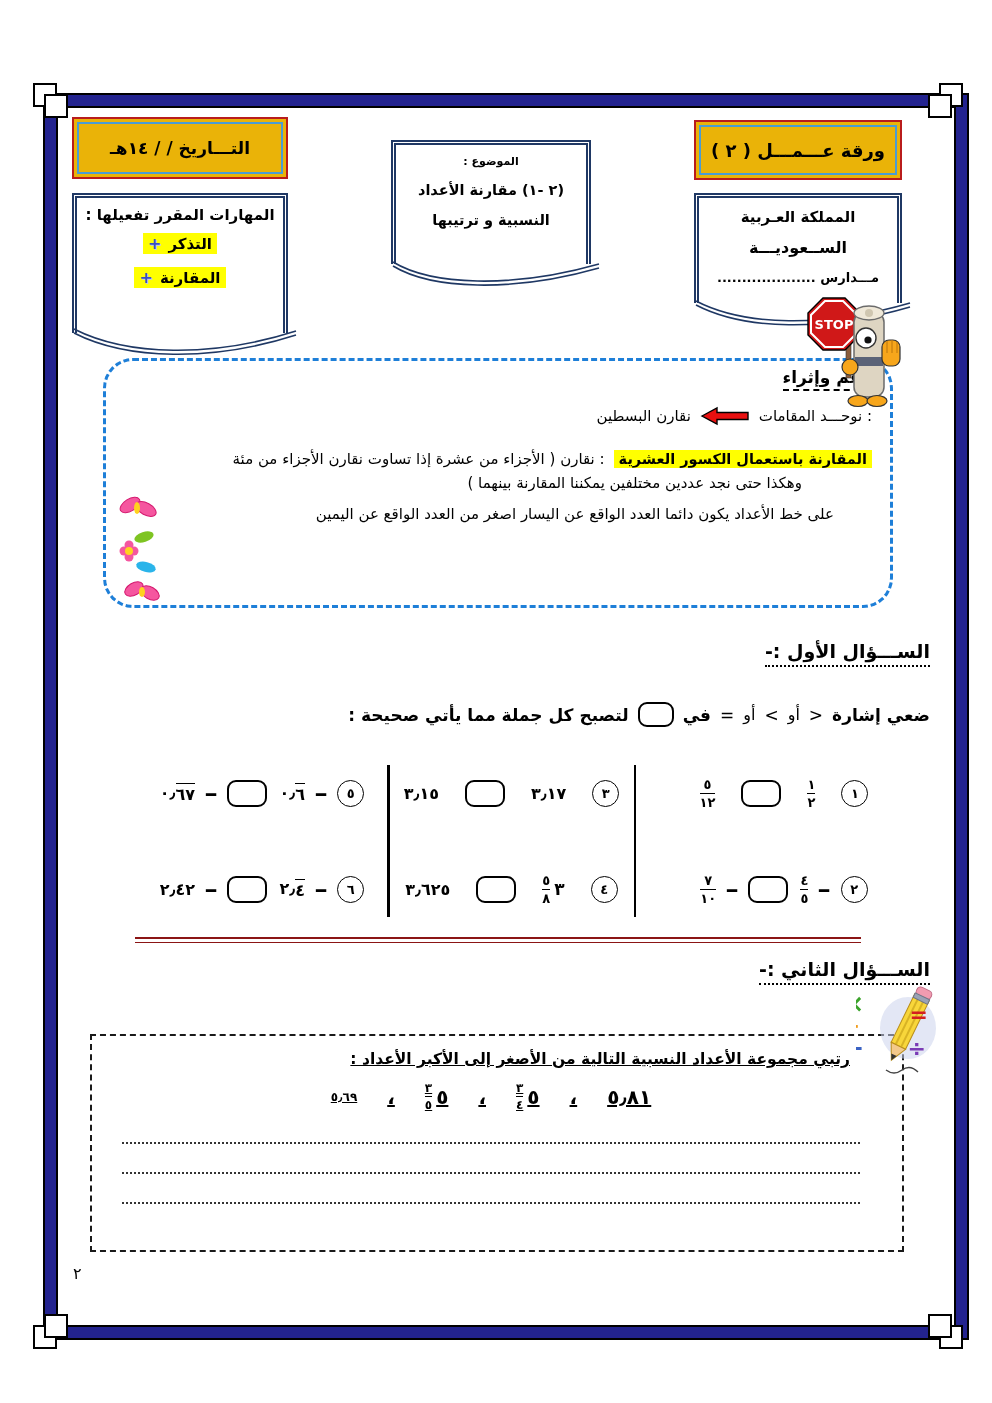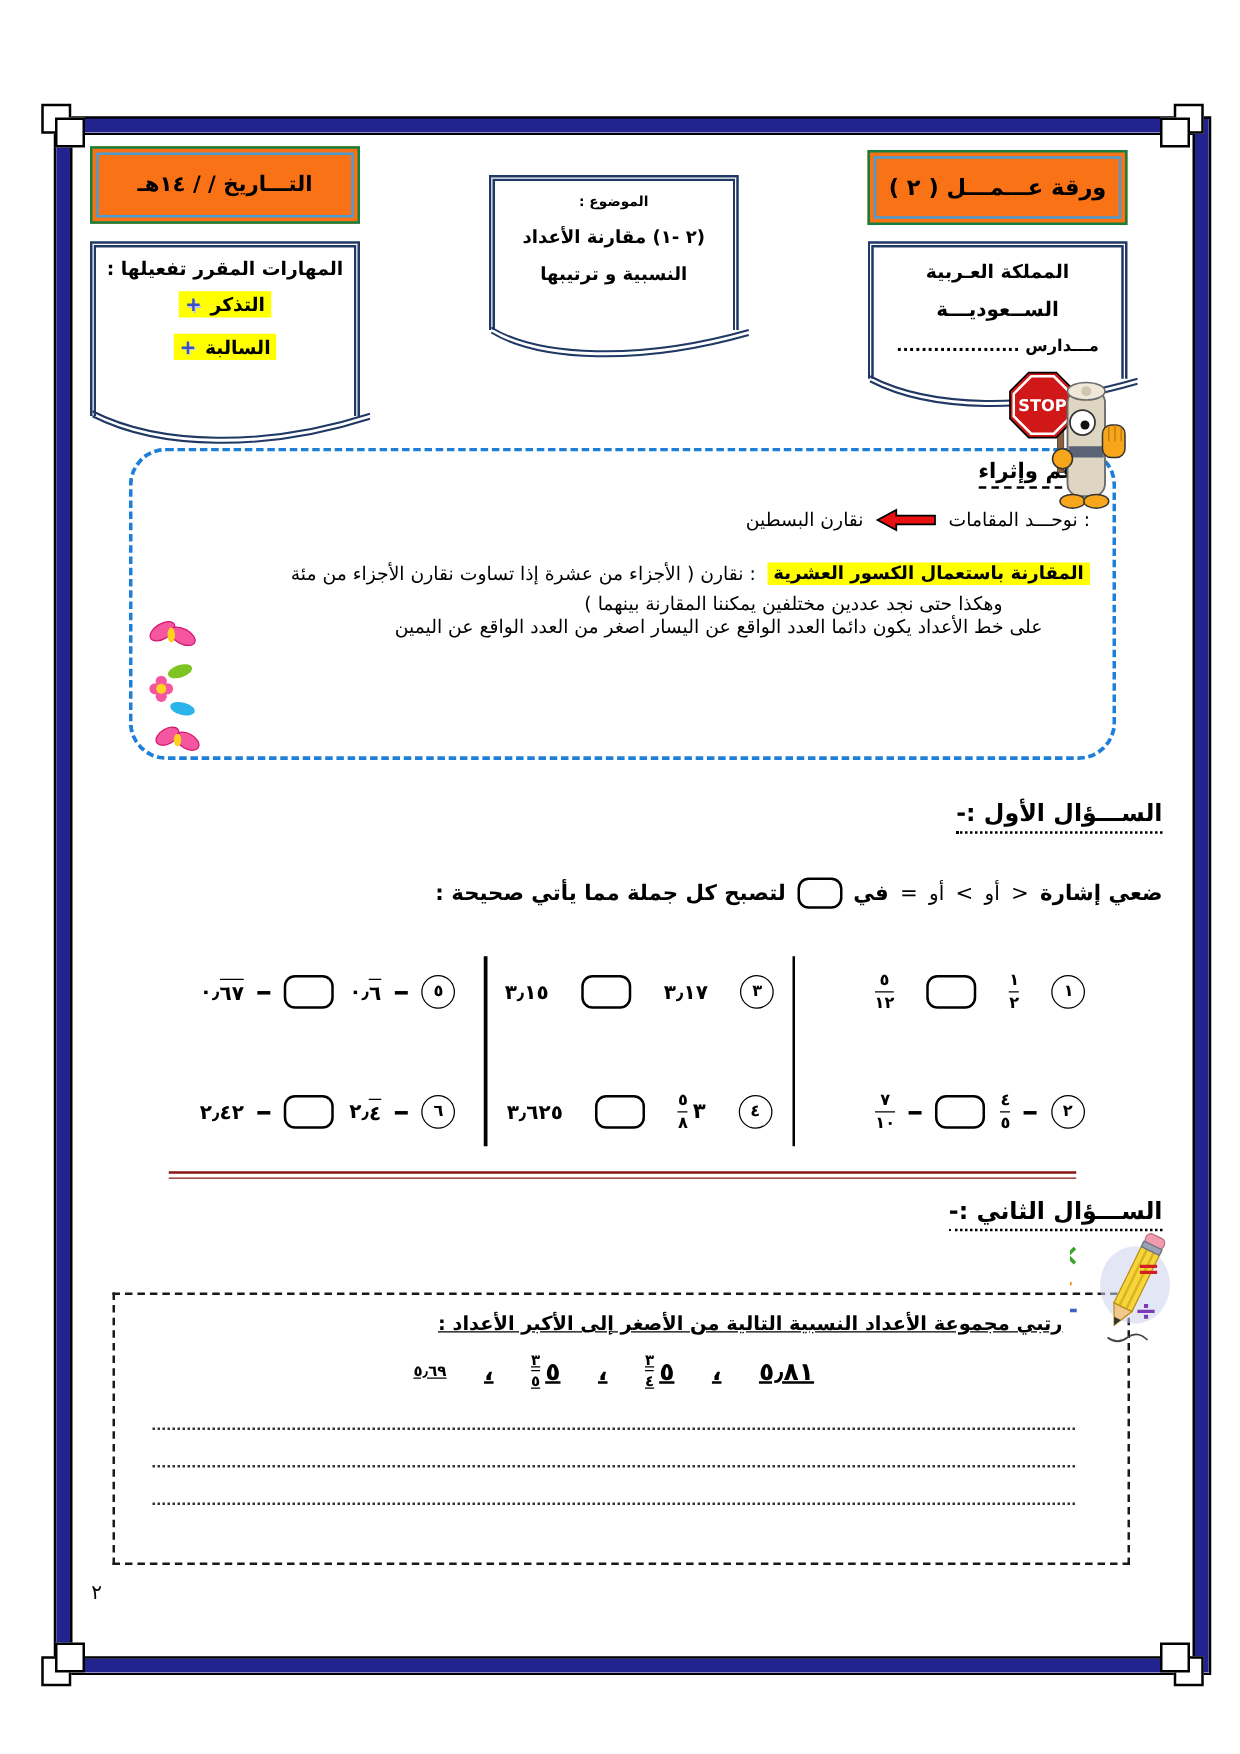--- a/index.html
+++ b/index.html
@@ -3,21 +3,21 @@
 <meta charset="utf-8">
 <style>
   html,body{margin:0;padding:0;background:#fff;}
   .page{position:relative;width:992px;height:1403px;background:#fff;overflow:hidden;
         font-family:"DejaVu Sans",sans-serif;color:#000;direction:rtl;}
   
   .frame{position:absolute;left:45px;top:95px;width:900px;height:1221px;
          border:11px solid #23238f;box-shadow:0 0 0 2px #000, inset 0 0 0 2px #000;}
   .csq{position:absolute;width:20px;height:20px;background:#fff;border:2.5px solid #000;z-index:4;}
   
-  .bluebox{position:absolute;border:2px solid #15803d;padding:3px;background:#f97316;box-sizing:border-box;}
+  .bluebox{position:absolute;border:2px solid #b91c1c;padding:3px;background:#eab308;box-sizing:border-box;}
   .bluebox .inner{border:2px solid #4a9cd4;height:100%;display:flex;align-items:center;
                   justify-content:center;font-weight:bold;box-sizing:border-box;}
   
   .banner{position:absolute;border:5px double #1f3864;border-bottom:none;background:#fff;
           text-align:center;box-sizing:border-box;z-index:2;}
   .banner .wave{position:absolute;left:-5px;bottom:-27px;}
   .hl{background:#ffff00;font-weight:bold;padding:1px 5px;display:inline-block;}
   
   .support{position:absolute;left:103px;top:358px;width:790px;height:250px;
            border:3px dashed #1e7fd8;border-radius:30px;box-sizing:border-box;
@@ -114,21 +114,21 @@
   </div>
 
   <div class="banner" style="left:72px;top:193px;width:216px;height:140px;padding-top:8px">
     <div style="font-weight:bold;font-size:15px">المهارات المقرر تفعيلها :</div>
     <div style="display:flex;flex-direction:column;align-items:center;gap:13px;margin-top:9px">
       <div class="hl" style="display:flex;align-items:center;gap:7px;font-size:15px">
         <span>التذكر</span>
         <span style="color:#3a4fc0;font-weight:900;text-shadow:1px 1px 0 #b9c6ff;font-size:16px">+</span>
       </div>
       <div class="hl" style="display:flex;align-items:center;gap:7px;font-size:15px">
-        <span>السالبة</span>
+        <span>المقارنة</span>
         <span style="color:#3a4fc0;font-weight:900;text-shadow:1px 1px 0 #b9c6ff;font-size:16px">+</span>
       </div>
     </div>
     <svg class="wave" width="226" height="32" viewBox="0 0 226 32" preserveAspectRatio="none">
       <path d="M2,1 C55,28 140,30 224,3" fill="none" stroke="#1f3864" stroke-width="1.6"></path>
       <path d="M2,5 C55,32 140,34 224,7" fill="none" stroke="#1f3864" stroke-width="1.6"></path>
     </svg>
   </div>
 
   <svg style="position:absolute;left:798px;top:282px;z-index:6" width="108" height="126" viewBox="0 0 108 126">
@@ -158,21 +158,21 @@
       </svg>
       <span class="plain">نقارن البسطين</span>
     </div>
     <div class="srow" style="margin-top:24px">
       <span class="hl" style="font-size:14.5px">المقارنة باستعمال الكسور العشرية</span>
       <span class="plain">: نقارن ( الأجزاء من عشرة إذا تساوت نقارن الأجزاء من مئة</span>
     </div>
     <div class="srow" style="margin-top:6px;padding-right:70px">
       <span class="plain">وهكذا حتى نجد عددين مختلفين يمكننا المقارنة بينهما )</span>
     </div>
-    <div class="srow" style="margin-top:0;padding-right:38px">
+    <div class="srow" style="margin-top:13px;padding-right:38px">
       <span class="plain">على خط الأعداد يكون دائما العدد الواقع عن اليسار اصغر من العدد الواقع عن اليمين</span>
     </div>
     
     <svg style="position:absolute;left:4px;top:132px" width="62" height="112" viewBox="0 0 62 112">
       <g>
         <ellipse cx="20" cy="12" rx="11" ry="6" transform="rotate(-32 20 12)" fill="#f5569f" stroke="#d4186e"></ellipse>
         <ellipse cx="36" cy="16" rx="11" ry="6" transform="rotate(28 36 16)" fill="#f5569f" stroke="#d4186e"></ellipse>
         <ellipse cx="27" cy="15" rx="3" ry="6" fill="#ffd21f"></ellipse>
       </g>
       <ellipse cx="34" cy="44" rx="10" ry="5" transform="rotate(-18 34 44)" fill="#7ec422"></ellipse>

